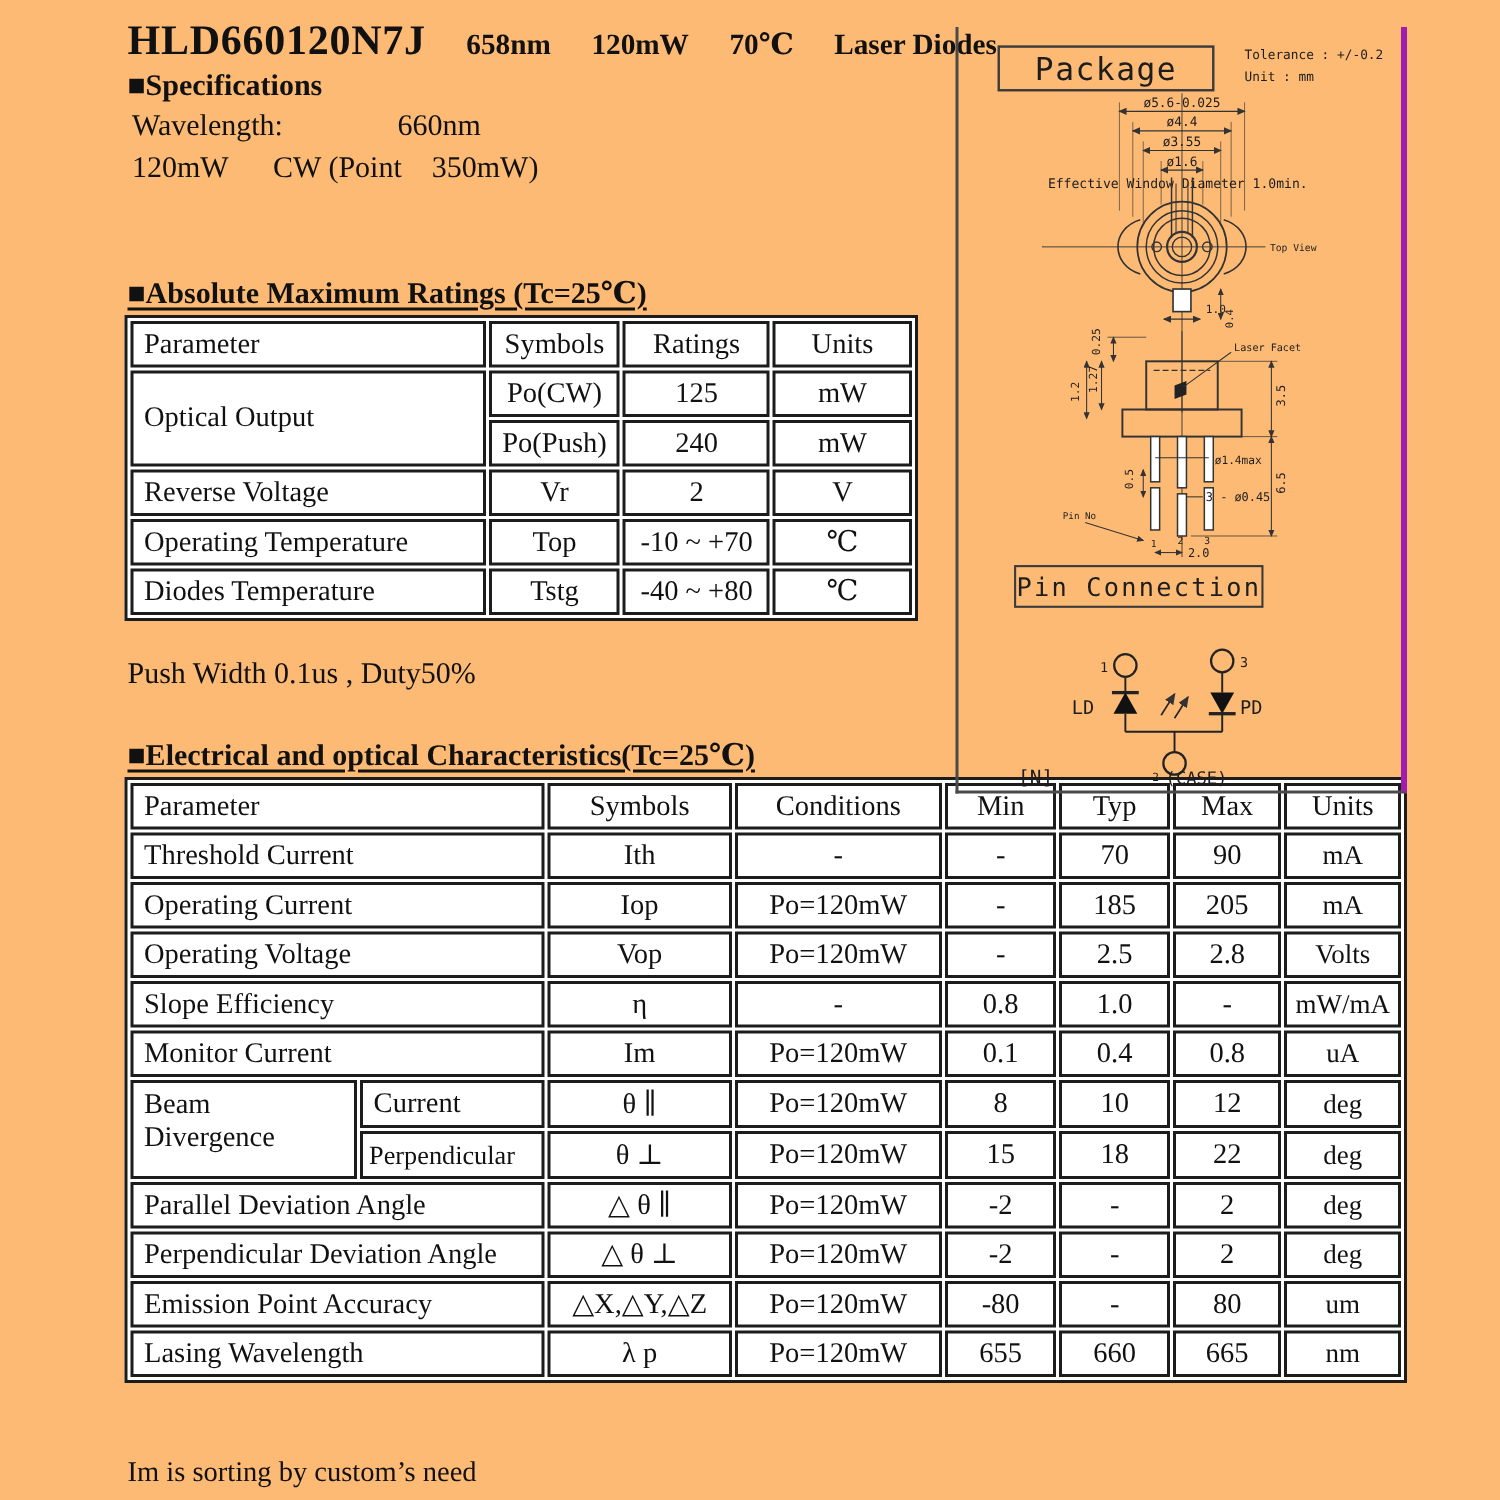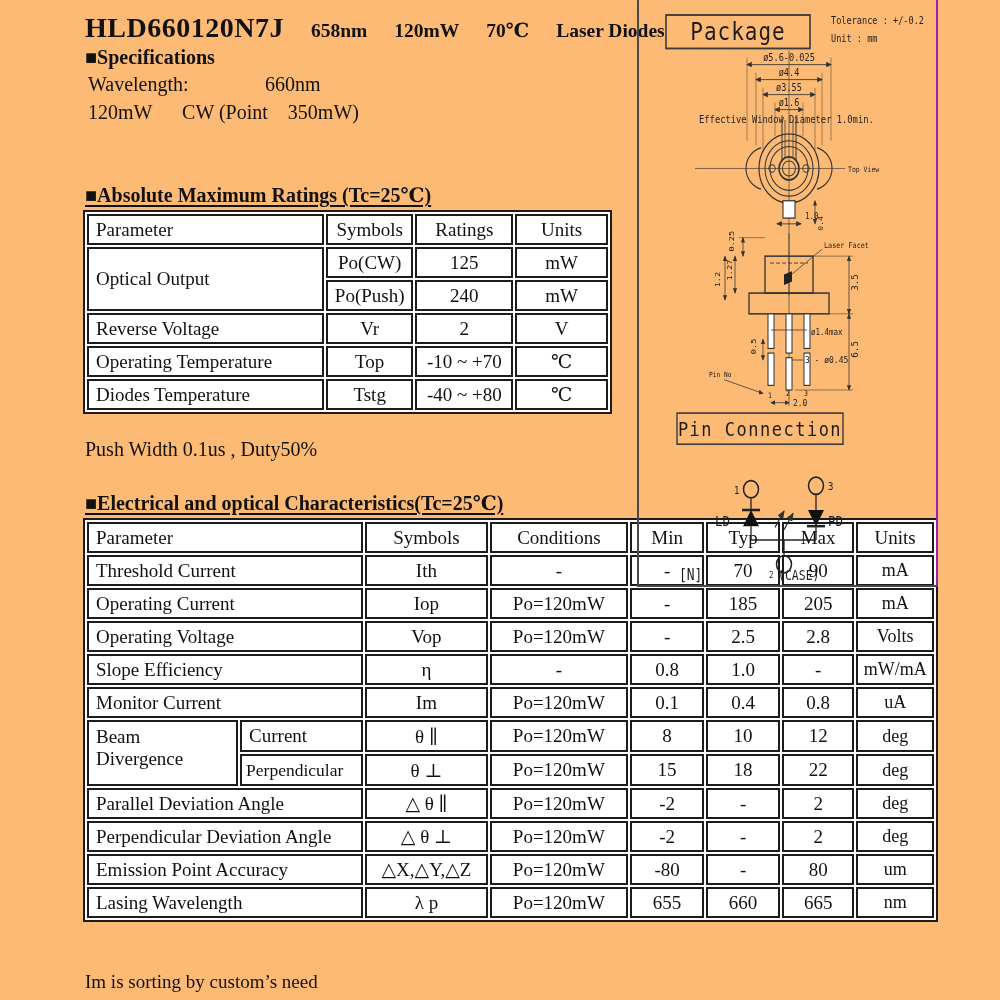--- a/index.html
+++ b/index.html
@@ -28,22 +28,22 @@
   
   table { border-collapse:separate; border-spacing:2px; background:#fff; border:2px solid #1c1c1c; table-layout:fixed; }
   td { border:2px solid #1c1c1c; font-size:19px; text-align:center; height:31px; padding:0 4px; vertical-align:middle; overflow:hidden; }
   td.param { text-align:left; padding-left:7px; }
   .t1 { position:absolute; left:83px; top:210px; width:529px; }
   .t2 { position:absolute; left:83px; top:518px; width:855px; }
   .beam-cell-inner { display:flex; flex-direction:column; justify-content:space-between; height:62px; padding:4px 0;gap:12px; }
   td.units { font-size:18px; padding:0 1px; }
 
   
-  .package-panel { position:absolute; left:637px; top:0; width:301px; height:587px;
-    border-left:2px solid #4a4a4a; border-right:2px solid #a21caf; border-bottom:2px solid #4a4a4a; }
+  .package-panel { position:absolute; left:637px; top:18px; width:301px; height:511px;
+    border-left:2px solid #4a4a4a; border-right:4px solid #a21caf; border-bottom:2px solid #4a4a4a; }
   .package-panel svg { display:block; width:100%; height:100%; }
   .cad-text { font-family:"DejaVu Sans Mono",monospace; fill:#1d1d1d; }
 </style>
 </head>
 <body>
 
 <div class="page">
 
   <div class="title-row">
     <span class="part-no">HLD660120N7J</span>

